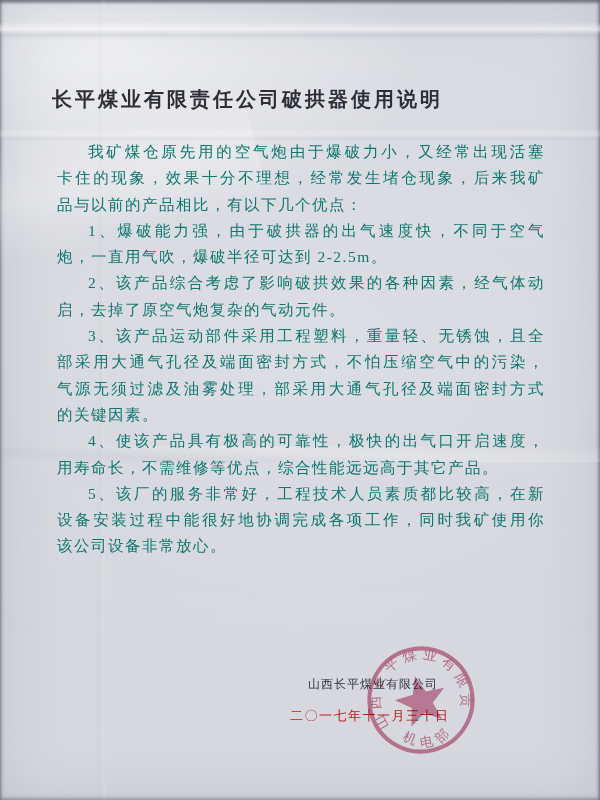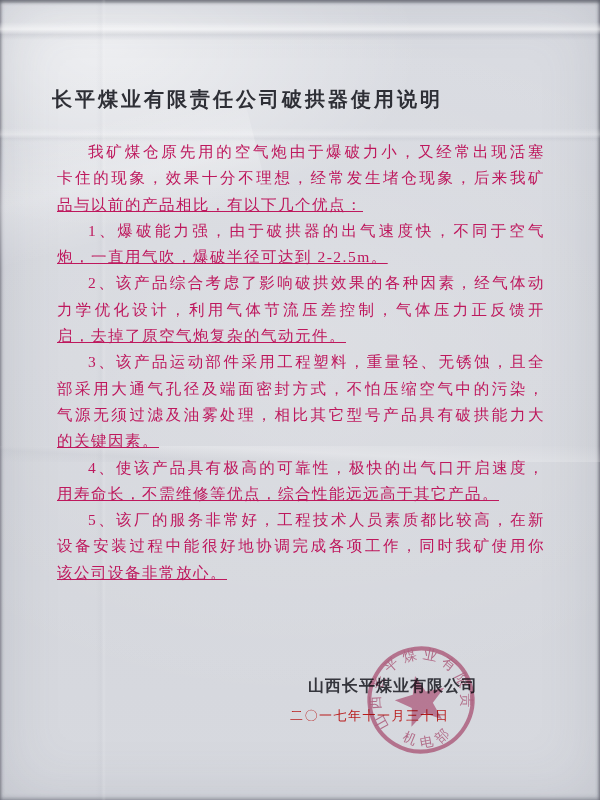--- a/index.html
+++ b/index.html
@@ -41,29 +41,29 @@
     font-weight: bold;
     font-size: 20px;
     letter-spacing: 3px;
     color: #2e2f36;
   }
   .doc-body {
     position: absolute; left: 57px; top: 139px; width: 488px;
     font-size: 15.5px;
     line-height: 26.3px;
     letter-spacing: 1.5px;
-    color: #be185d;
+    color: #0f766e;
   }
   .doc-body .line { text-align: justify; text-align-last: justify; white-space: nowrap; }
-  .doc-body .line.last { text-align-last: left; text-decoration: underline; }
+  .doc-body .line.last { text-align-last: left; }
   .doc-body .line.first { text-indent: 2em; }
 
   .sig-company {
     position: absolute; left: 308px; top: 676px;
-    font-size: 16px; letter-spacing: 1px; color: #34353c; font-weight: bold;
+    font-size: 12px; letter-spacing: 1px; color: #34353c;
   }
   .sig-date {
     position: absolute; left: 290px; top: 707px;
     font-size: 13px; letter-spacing: 1.5px; color: #b91c1c;
   }
 
   .stamp {
     position: absolute; left: 353px; top: 632px; width: 136px; height: 136px;
     transform: rotate(-14deg);
     opacity: 0.82;
@@ -82,25 +82,24 @@
 
 <div class="title">长平煤业有限责任公司破拱器使用说明</div>
 
 <div class="doc-body">
     <div class="line first">我矿煤仓原先用的空气炮由于爆破力小，又经常出现活塞</div>
     <div class="line">卡住的现象，效果十分不理想，经常发生堵仓现象，后来我矿</div>
     <div class="line last">品与以前的产品相比，有以下几个优点：</div>
     <div class="line first">1、爆破能力强，由于破拱器的出气速度快，不同于空气</div>
     <div class="line last">炮，一直用气吹，爆破半径可达到 2-2.5m。</div>
     <div class="line first">2、该产品综合考虑了影响破拱效果的各种因素，经气体动</div>
-    <div class="line">力学优化设计，利用气体节流压差控制，气体压力正反馈开</div>
     <div class="line last">启，去掉了原空气炮复杂的气动元件。</div>
     <div class="line first">3、该产品运动部件采用工程塑料，重量轻、无锈蚀，且全</div>
     <div class="line">部采用大通气孔径及端面密封方式，不怕压缩空气中的污染，</div>
-    <div class="line">气源无须过滤及油雾处理，相比其它型号产品具有破拱能力大</div>
+    <div class="line">气源无须过滤及油雾处理，部采用大通气孔径及端面密封方式</div>
     <div class="line last">的关键因素。</div>
     <div class="line first">4、使该产品具有极高的可靠性，极快的出气口开启速度，</div>
     <div class="line last">用寿命长，不需维修等优点，综合性能远远高于其它产品。</div>
     <div class="line first">5、该厂的服务非常好，工程技术人员素质都比较高，在新</div>
     <div class="line">设备安装过程中能很好地协调完成各项工作，同时我矿使用你</div>
     <div class="line last">该公司设备非常放心。</div>
   </div>
 
 <div class="sig-company">山西长平煤业有限公司</div>
 <div class="sig-date">二〇一七年十一月三十日</div>

